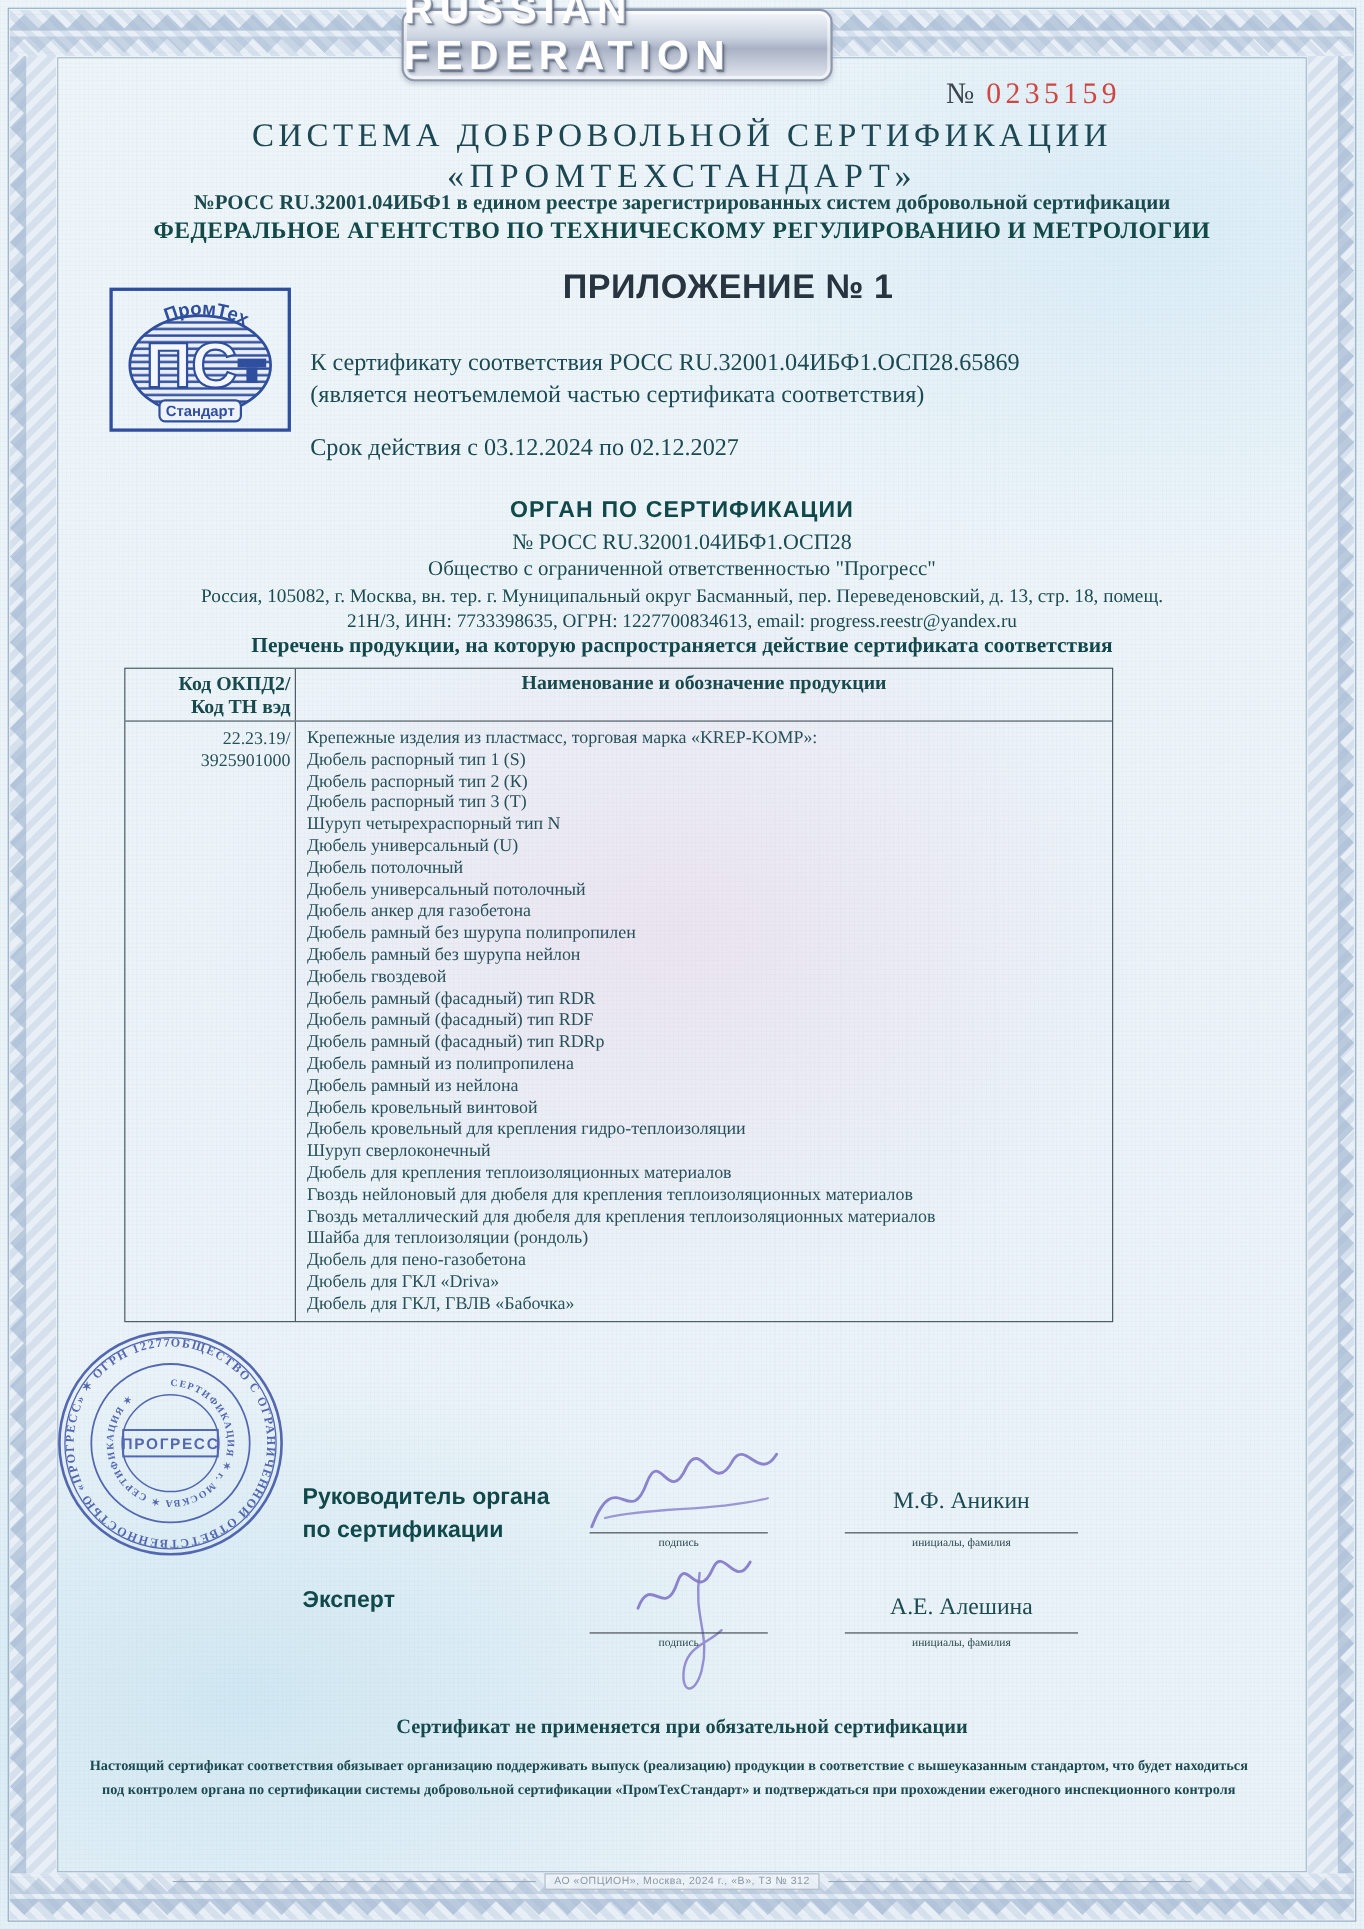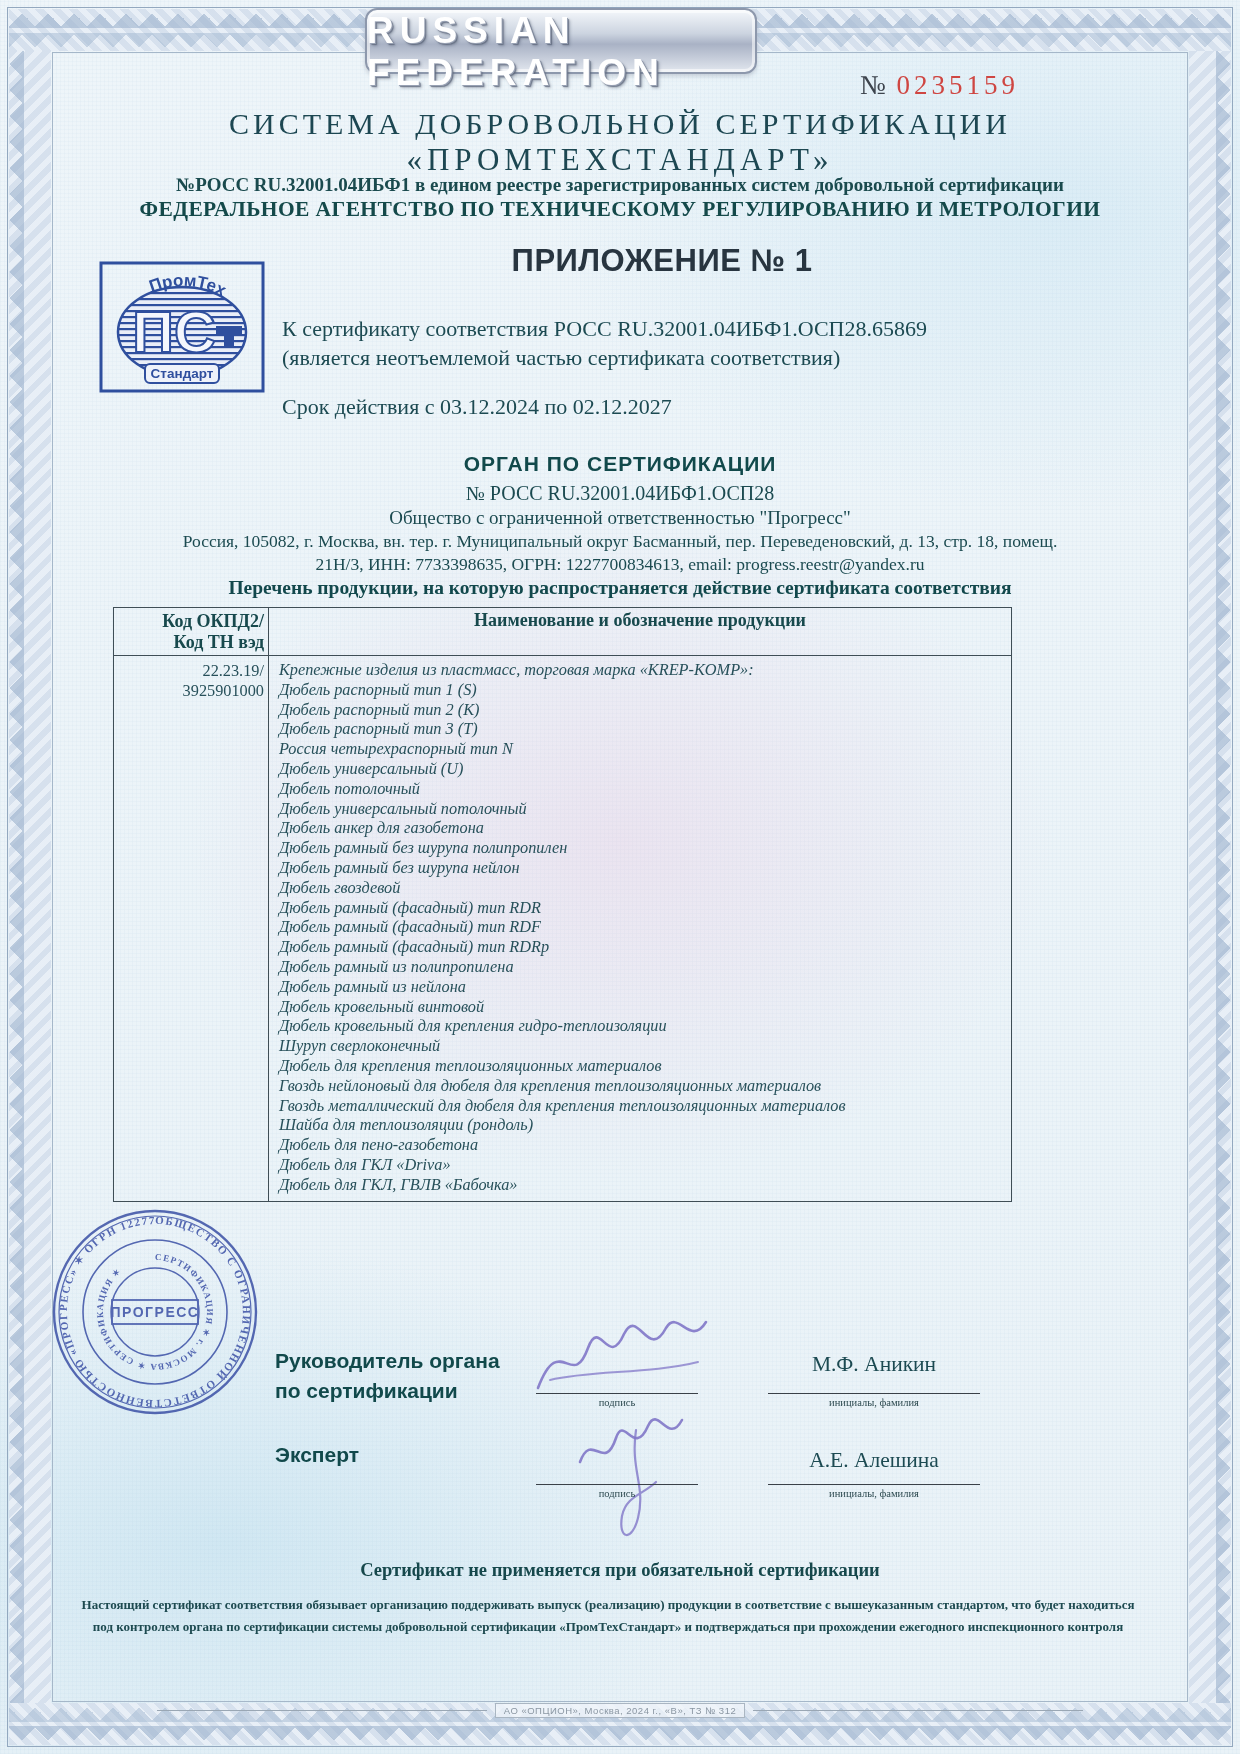--- a/index.html
+++ b/index.html
@@ -48,21 +48,21 @@
       repeating-linear-gradient(135deg, rgba(190,205,225,.35) 0 6px, rgba(235,241,248,.6) 6px 12px);
     background-size:15px 26px,auto;background-position:right 0;background-repeat:repeat-y,repeat;}
 
   
   .badge{
     position:absolute;left:365px;top:8px;width:388px;height:62px;
     border-radius:12px;
     background:linear-gradient(180deg,#f4f7fb 0%,#ccd4e0 38%,#a9b2c5 55%,#e2e7ef 100%);
     border:2px solid #8d98ac;
     box-shadow:inset 0 0 0 3px rgba(255,255,255,.55), 0 2px 4px rgba(120,130,150,.35);
-    display:flex;align-items:flex-start;justify-content:center;
+    display:flex;align-items:flex-end;justify-content:center;
   }
   .badge span{
     font-family:"Liberation Sans","DejaVu Sans",sans-serif;
     font-weight:700;font-size:37px;letter-spacing:6px;color:#ffffff;
     text-shadow:1px 1px 0 #99a2b4, 2px 2px 1px rgba(92,102,122,.75), 3px 3px 3px rgba(92,102,122,.45);
   }
   .cert-number{position:absolute;left:860px;top:70px;width:290px;text-align:left;font-size:27px;letter-spacing:2px;color:#3d444d;}
   .cert-number .digits{color:#cf4642;letter-spacing:4px;}
 
   .center{left:0;right:0;text-align:center;position:absolute;}
@@ -90,21 +90,21 @@
 
   
   .table{position:absolute;left:113px;top:607px;width:897px;border:1.5px solid #3f4e56;}
   .tr{display:flex;}
   .th-row{border-bottom:1.5px solid #3f4e56;min-height:47px;}
   .td1{width:155px;border-right:1.5px solid #3f4e56;display:flex;flex-direction:column;align-items:flex-end;justify-content:center;padding:2px 4px;box-sizing:border-box;}
   .td2{flex:1;padding:2px 10px;box-sizing:border-box;display:flex;flex-direction:column;justify-content:flex-start;}
   .th-row .td1 div,.th-row .td2 div{font-weight:700;font-size:18px;color:#17494d;text-align:center;line-height:21px;}
   .body-row .td1{justify-content:flex-start;padding-top:5px;}
   .body-row .td1 div{font-size:16.3px;line-height:20px;color:#27505a;text-align:center;}
-  .body-row .td2{justify-content:space-between;padding-top:4px;padding-bottom:6px;font-style:italic;}
+  .body-row .td2{justify-content:space-between;padding-top:4px;padding-bottom:6px;}
   .body-row .td2 div{font-size:16.3px;line-height:19.8px;color:#27505a;}
 
   
   .role{position:absolute;left:275px;font-family:"Liberation Sans","DejaVu Sans",sans-serif;font-size:21px;font-weight:700;color:#11494b;line-height:30px;}
   .role-head{top:1346px;}
   .role-expert{top:1440px;}
   .u-line{position:absolute;border-top:1.5px solid #3a4148;height:0;}
   .sig-line1{left:536px;top:1393px;width:162px;}
   .name-line1{left:768px;top:1393px;width:212px;}
   .sig-line2{left:536px;top:1484px;width:162px;}
@@ -200,21 +200,21 @@
     <div class="tr body-row">
       <div class="td1">
           <div>22.23.19/</div>
           <div>3925901000</div>
         </div>
       <div class="td2">
           <div>Крепежные изделия из пластмасс, торговая марка «KREP-KOMP»:</div>
           <div>Дюбель распорный тип 1 (S)</div>
           <div>Дюбель распорный тип 2 (К)</div>
           <div>Дюбель распорный тип 3 (Т)</div>
-          <div>Россия четырехраспорный тип N</div>
+          <div>Шуруп четырехраспорный тип N</div>
           <div>Дюбель универсальный (U)</div>
           <div>Дюбель потолочный</div>
           <div>Дюбель универсальный потолочный</div>
           <div>Дюбель анкер для газобетона</div>
           <div>Дюбель рамный без шурупа полипропилен</div>
           <div>Дюбель рамный без шурупа нейлон</div>
           <div>Дюбель гвоздевой</div>
           <div>Дюбель рамный (фасадный) тип RDR</div>
           <div>Дюбель рамный (фасадный) тип RDF</div>
           <div>Дюбель рамный (фасадный) тип RDRp</div>

